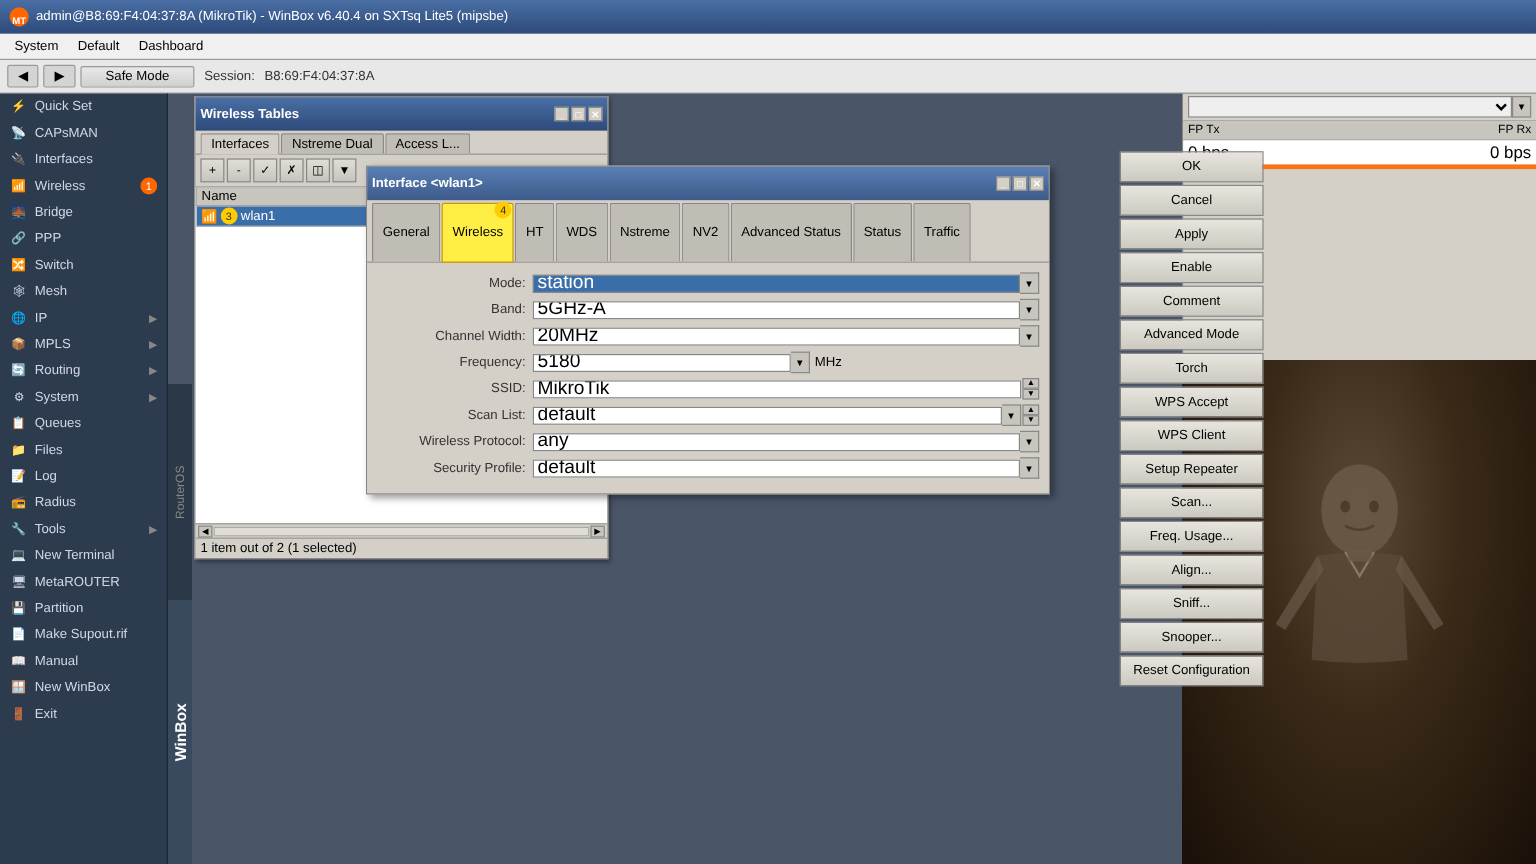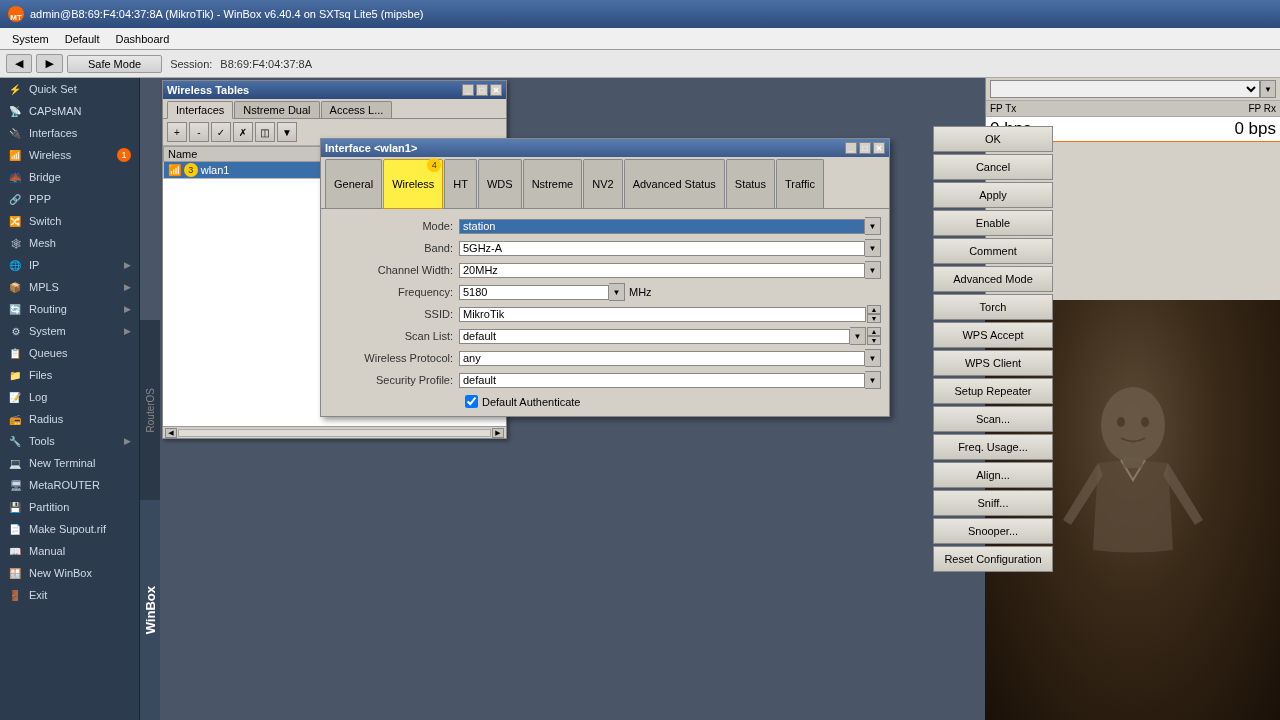--- a/index.html
+++ b/index.html
@@ -137,21 +137,21 @@
       top: 2px;
       left: 2px;
       width: 345px;
       background: #d4d0c8;
       border: 1px solid #888;
       box-shadow: 2px 2px 4px rgba(0,0,0,0.4);
     }
     .window-title-bar {
       background: linear-gradient(to bottom, #4a6fa5, #2d4a7a);
       color: white;
-      height: 18px;
+      height: 28px;
       display: flex;
       align-items: center;
       padding: 0 4px;
       font-size: 11px;
       font-weight: bold;
     }
     .window-title-bar span { flex: 1; }
     .win-btn {
       width: 12px; height: 12px;
       border: 1px solid #888;
@@ -267,21 +267,21 @@
       background: #d4d0c8;
       border-top: 1px solid #999;
       padding: 2px 4px;
       font-size: 11px;
     }
 
     
     .interface-window {
       position: absolute;
       top: 60px;
-      left: 180px;
+      left: 165px;
       width: 570px;
       background: #d4d0c8;
       border: 1px solid #888;
       box-shadow: 3px 3px 6px rgba(0,0,0,0.4);
       z-index: 10;
     }
     .interface-window .window-title-bar {
       background: linear-gradient(to bottom, #5a7fb5, #3d5a8a);
     }
 
@@ -307,21 +307,21 @@
       flex: 1;
       display: flex;
       align-items: center;
     }
     .form-input {
       flex: 1;
       height: 15px;
       border: 1px solid #888;
       background: #fff;
       padding: 0 3px;
-      font-size: 11px;
+      font-size: 16px;
     }
     .form-input.selected {
       background: #3a6ea8;
       color: white;
     }
     .form-dropdown-btn {
       width: 16px; height: 18px;
       border: 1px solid #888;
       border-left: none;
       background: #c8c5be;
@@ -655,20 +655,21 @@
           </tbody>
         </table>
       </div>
 
       <div class="horizontal-scroll">
         <div class="h-scroll-btn">◀</div>
         <div class="h-scroll-track"></div>
         <div class="h-scroll-btn">▶</div>
       </div>
 
+      <div class="status-bar">1 item out of 2 (1 selected)</div>
     </div>
 
     <div class="interface-window">
       <div class="window-title-bar">
         <span>Interface &lt;wlan1&gt;</span>
         <div class="win-btn">_</div>
         <div class="win-btn">□</div>
         <div class="win-btn">✕</div>
       </div>
 
@@ -754,24 +755,20 @@
         </div>
 
         <div class="form-row">
           <div class="form-label">Security Profile:</div>
           <div class="form-input-wrap">
             <input class="form-input" type="text" value="default" readonly="" style="">
             <div class="form-dropdown-btn">▼</div>
           </div>
         </div>
 
-        <div class="checkbox-row">
-          <input type="checkbox" checked="" style="">
-          <span>Default Authenticate</span>
-        </div>
       </div>
     </div>
 
     <div class="right-buttons">
       <button class="r-btn">OK</button>
       <button class="r-btn">Cancel</button>
       <button class="r-btn">Apply</button>
       <button class="r-btn">Enable</button>
       <button class="r-btn">Comment</button>
       <button class="r-btn">Advanced Mode</button>
@@ -793,21 +790,21 @@
       <div class="traffic-toolbar">
         <select class="traffic-select"></select>
         <div style="width:16px;height:18px;border:1px solid #888;background:#c8c5be;cursor:pointer;display:flex;align-items:center;justify-content:center;font-size:8px;">▼</div>
       </div>
 
       <div class="traffic-col-header">
         <span>FP Tx</span>
         <span>FP Rx</span>
       </div>
 
-      <div style="display:flex;justify-content:space-between;padding:2px 4px;font-size:17px;background:#fff;border-bottom:1px solid #f97316;">
+      <div style="display:flex;justify-content:space-between;padding:2px 4px;font-size:14px;background:#fff;border-bottom:4px solid #f97316;">
         <span>0 bps</span>
         <span>0 bps</span>
       </div>
 
       <div style="position:absolute;bottom:0;right:0;width:295px;height:420px;background:#1a1008;">
         <div style="width:100%;height:100%;background:radial-gradient(ellipse at 50% 30%, #5a4a35 0%, #3a2a18 40%, #1a1008 100%);display:flex;align-items:center;justify-content:center;position:relative;">
 
           <svg width="180" height="280" viewBox="0 0 180 280">
 
             <ellipse cx="90" cy="55" rx="32" ry="38" fill="#6a5a48" opacity="0.85"></ellipse>

